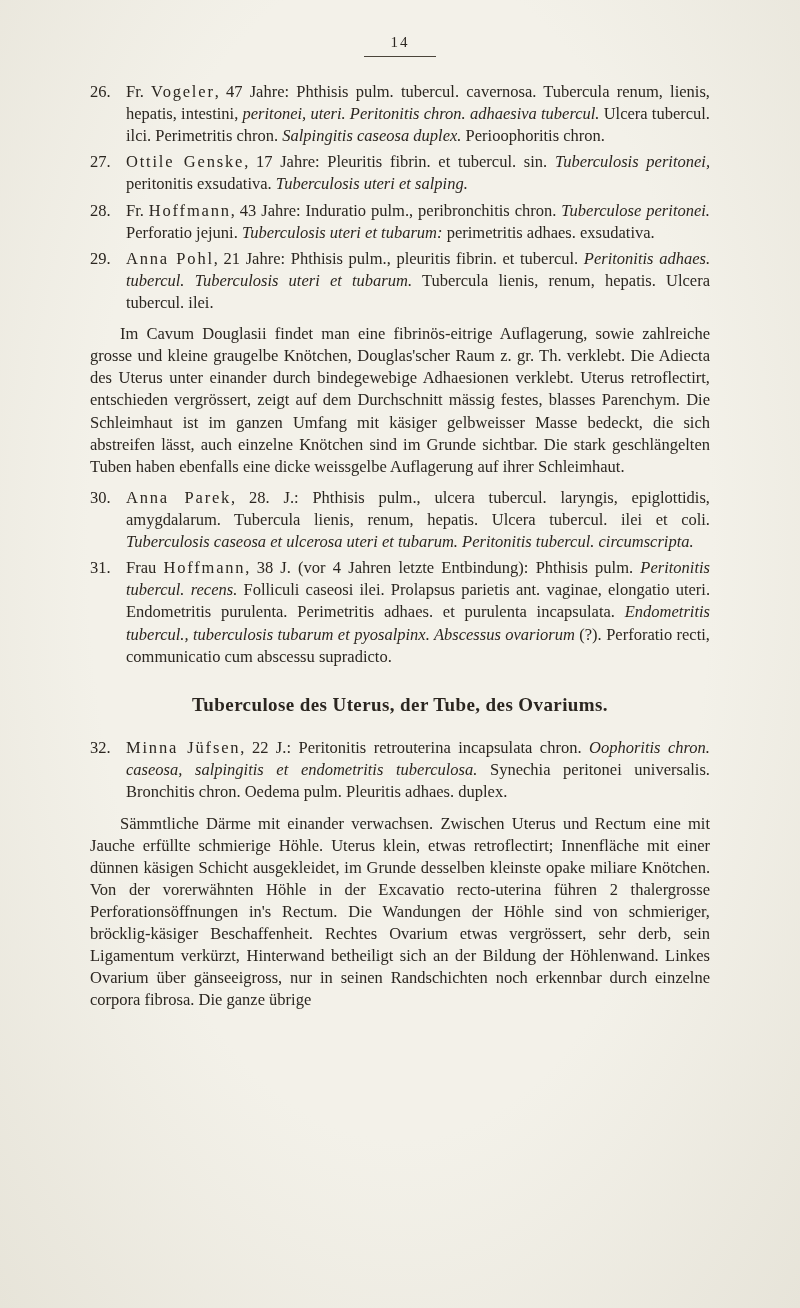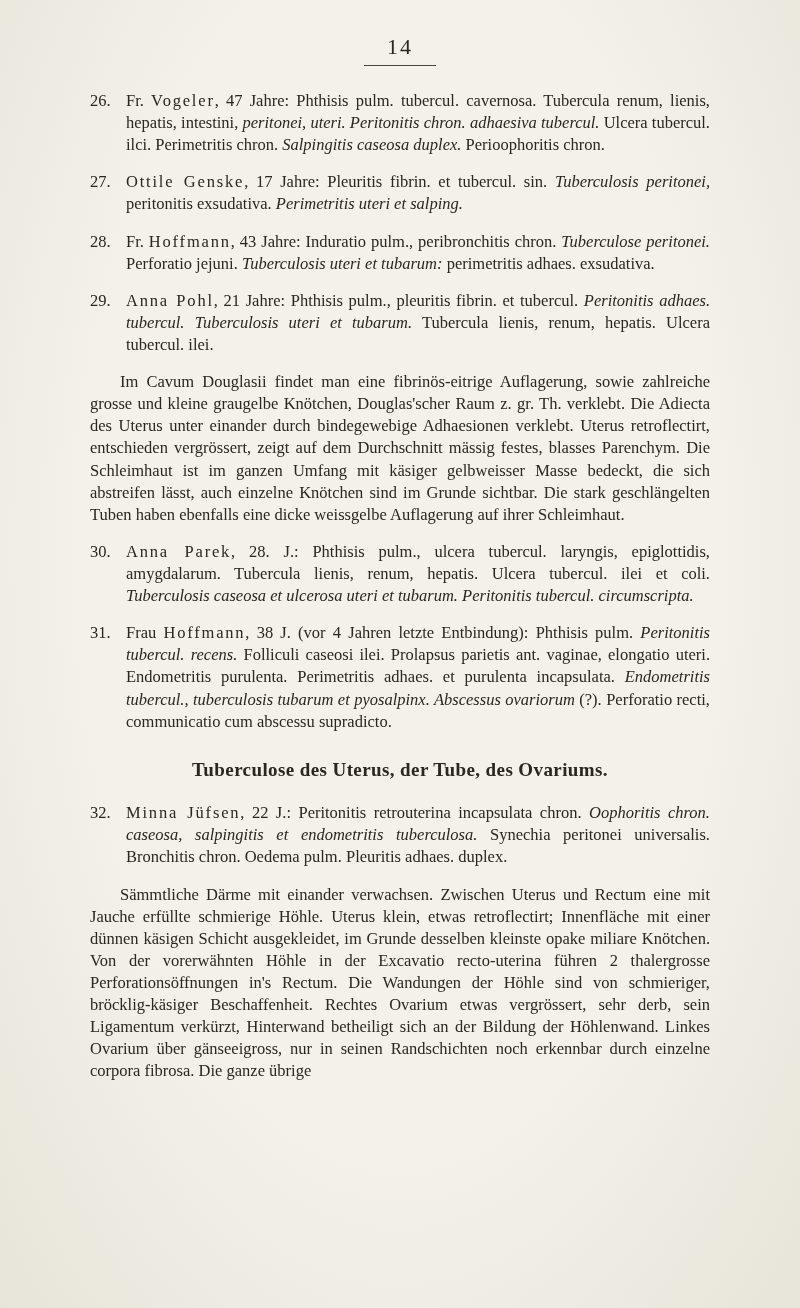--- a/index.html
+++ b/index.html
@@ -17,38 +17,38 @@
     width:800px;
     min-height:1308px;
     box-sizing:border-box;
     padding:34px 90px 28px 90px;
     background:radial-gradient(ellipse at 50% 42%, var(--paper) 55%, var(--paper-edge) 100%);
     color:var(--ink);
   }
   .page-header{margin-bottom:24px;}
   .pageno{
     text-align:center;
-    font-size:22px;
+    font-size:15px;
     letter-spacing:2px;
   }
   .pageno-rule{
     width:72px;
     height:1px;
     background:#4a443a;
     margin:5px auto 0;
   }
   .text-block{
     font-size:16.5px;
     line-height:1.34;
     text-align:justify;
     hyphens:auto;
     -webkit-hyphens:auto;
   }
   p.entry{
-    margin:15px 0;
+    margin:4px 0;
     padding-left:36px;
     text-indent:-36px;
   }
   p.entry .num{
     display:inline-block;
     width:36px;
     text-indent:0;
   }
   p.para{
     margin:9px 0;
@@ -68,21 +68,21 @@
 </head>
 <body>
 
 <div class="page">
   <div class="page-header">
     <div class="pageno">14</div>
     <div class="pageno-rule"></div>
   </div>
   <main class="text-block">
       <p class="entry"><span class="num">26.</span><span>Fr. </span><span class="sp">Vogeler</span><span>, 47 Jahre: Phthisis pulm. tubercul. cavernosa. Tubercula renum, lienis, hepatis, intestini, </span><span class="it">peritonei, uteri. Peritonitis chron. adhaesiva tubercul.</span><span> Ulcera tubercul. ilci. Perimetritis chron. </span><span class="it">Salpingitis caseosa duplex.</span><span> Perioophoritis chron.</span></p>
-      <p class="entry"><span class="num">27.</span><span class="sp">Ottile Genske</span><span>, 17 Jahre: Pleuritis fibrin. et tubercul. sin. </span><span class="it">Tuberculosis peritonei,</span><span> peritonitis exsudativa. </span><span class="it">Perimetritis uteri et salping.</span></p>
+      <p class="entry"><span class="num">27.</span><span class="sp">Ottile Genske</span><span>, 17 Jahre: Pleuritis fibrin. et tubercul. sin. </span><span class="it">Tuberculosis peritonei,</span><span> peritonitis exsudativa. </span><span class="it">Tuberculosis uteri et salping.</span></p>
       <p class="entry"><span class="num">28.</span><span>Fr. </span><span class="sp">Hoffmann</span><span>, 43 Jahre: Induratio pulm., peribronchitis chron. </span><span class="it">Tuberculose peritonei.</span><span> Perforatio jejuni. </span><span class="it">Tuberculosis uteri et tubarum:</span><span> perimetritis adhaes. exsudativa.</span></p>
       <p class="entry"><span class="num">29.</span><span class="sp">Anna Pohl</span><span>, 21 Jahre: Phthisis pulm., pleuritis fibrin. et tubercul. </span><span class="it">Peritonitis adhaes. tubercul. Tuberculosis uteri et tubarum.</span><span> Tubercula lienis, renum, hepatis. Ulcera tubercul. ilei.</span></p>
       <p class="para"><span>Im Cavum Douglasii findet man eine fibrinös-eitrige Auflagerung, sowie zahlreiche grosse und kleine graugelbe Knötchen, Douglas'scher Raum z. gr. Th. verklebt. Die Adiecta des Uterus unter einander durch bindegewebige Adhaesionen verklebt. Uterus retroflectirt, entschieden vergrössert, zeigt auf dem Durchschnitt mässig festes, blasses Parenchym. Die Schleimhaut ist im ganzen Umfang mit käsiger gelbweisser Masse bedeckt, die sich abstreifen lässt, auch einzelne Knötchen sind im Grunde sichtbar. Die stark geschlängelten Tuben haben ebenfalls eine dicke weissgelbe Auflagerung auf ihrer Schleimhaut.</span></p>
       <p class="entry"><span class="num">30.</span><span class="sp">Anna Parek</span><span>, 28. J.: Phthisis pulm., ulcera tubercul. laryngis, epiglottidis, amygdalarum. Tubercula lienis, renum, hepatis. Ulcera tubercul. ilei et coli. </span><span class="it">Tuberculosis caseosa et ulcerosa uteri et tubarum. Peritonitis tubercul. circumscripta.</span></p>
       <p class="entry"><span class="num">31.</span><span>Frau </span><span class="sp">Hoffmann</span><span>, 38 J. (vor 4 Jahren letzte Entbindung): Phthisis pulm. </span><span class="it">Peritonitis tubercul. recens.</span><span> Folliculi caseosi ilei. Prolapsus parietis ant. vaginae, elongatio uteri. Endometritis purulenta. Perimetritis adhaes. et purulenta incapsulata. </span><span class="it">Endometritis tubercul., tuberculosis tubarum et pyosalpinx. Abscessus ovariorum</span><span> (?). Perforatio recti, communicatio cum abscessu supradicto.</span></p>
       <h2 class="heading">Tuberculose des Uterus, der Tube, des Ovariums.</h2>
       <p class="entry"><span class="num">32.</span><span class="sp">Minna Jüfsen</span><span>, 22 J.: Peritonitis retrouterina incapsulata chron. </span><span class="it">Oophoritis chron. caseosa, salpingitis et endometritis tuberculosa.</span><span> Synechia peritonei universalis. Bronchitis chron. Oedema pulm. Pleuritis adhaes. duplex.</span></p>
       <p class="para"><span>Sämmtliche Därme mit einander verwachsen. Zwischen Uterus und Rectum eine mit Jauche erfüllte schmierige Höhle. Uterus klein, etwas retroflectirt; Innenfläche mit einer dünnen käsigen Schicht ausgekleidet, im Grunde desselben kleinste opake miliare Knötchen. Von der vorerwähnten Höhle in der Excavatio recto-uterina führen 2 thalergrosse Perforationsöffnungen in's Rectum. Die Wandungen der Höhle sind von schmieriger, bröcklig-käsiger Beschaffenheit. Rechtes Ovarium etwas vergrössert, sehr derb, sein Ligamentum verkürzt, Hinterwand betheiligt sich an der Bildung der Höhlenwand. Linkes Ovarium über gänseeigross, nur in seinen Randschichten noch erkennbar durch einzelne corpora fibrosa. Die ganze übrige</span></p>
     </main>
 </div>

